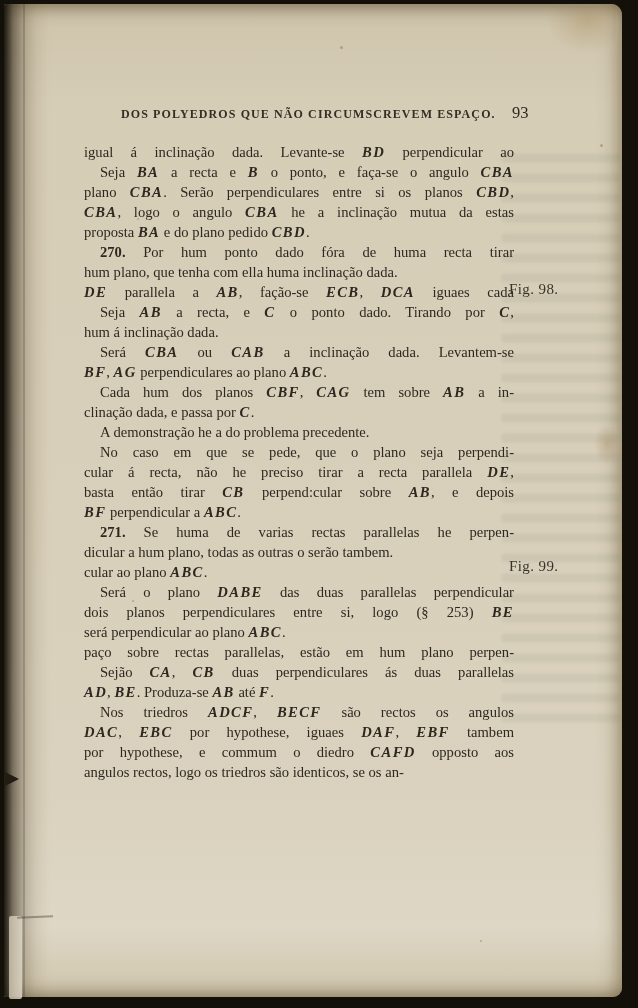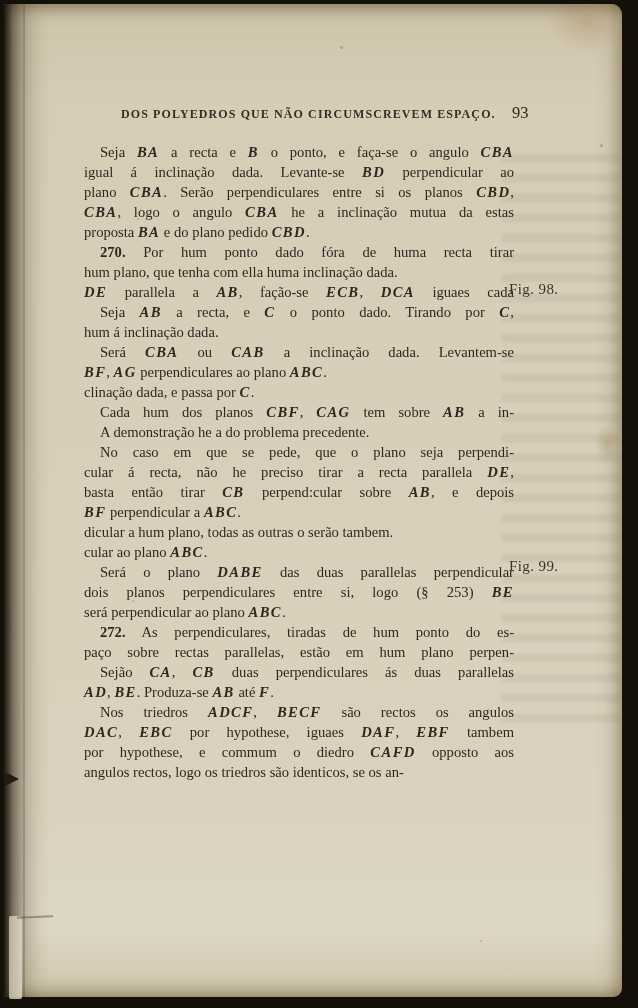--- a/index.html
+++ b/index.html
@@ -66,65 +66,65 @@
     <div class="ghost"></div>
     <div class="sliver"></div>
     <div class="crease-mark"></div>
     <div class="arrow-mark"></div>
 
     <div class="running-title">DOS POLYEDROS QUE NÃO CIRCUMSCREVEM ESPAÇO.</div>
     <div class="page-number">93</div>
 
     <div class="textblock">
         <div>
+          <div class="line"><span>igual á inclinação dada. Levante-se </span><span class="m">BD</span><span> perpendicular ao</span></div>
           <div class="line first"><span>Seja </span><span class="m">BA</span><span> a recta e </span><span class="m">B</span><span> o ponto, e faça-se o angulo </span><span class="m">CBA</span></div>
-          <div class="line"><span>igual á inclinação dada. Levante-se </span><span class="m">BD</span><span> perpendicular ao</span></div>
           <div class="line"><span>plano </span><span class="m">CBA</span><span>. Serão perpendiculares entre si os planos </span><span class="m">CBD</span><span>,</span></div>
           <div class="line"><span class="m">CBA</span><span>, logo o angulo </span><span class="m">CBA</span><span> he a inclinação mutua da estas</span></div>
           <div class="line last"><span>proposta </span><span class="m">BA</span><span> e do plano pedido </span><span class="m">CBD</span><span>.</span></div>
         </div>
         <div>
           <div class="line first"><span class="b">270.</span><span> Por hum ponto dado fóra de huma recta tirar</span></div>
           <div class="line last"><span>hum plano, que tenha com ella huma inclinação dada.</span></div>
         </div>
         <div>
           <div class="line"><span class="m">DE</span><span> parallela a </span><span class="m">AB</span><span>, fação-se </span><span class="m">ECB</span><span>, </span><span class="m">DCA</span><span> iguaes cada</span></div>
           <div class="line first"><span>Seja </span><span class="m">AB</span><span> a recta, e </span><span class="m">C</span><span> o ponto dado. Tirando por </span><span class="m">C</span><span>,</span></div>
           <div class="line last"><span>hum á inclinação dada.</span></div>
         </div>
         <div>
           <div class="line first"><span>Será </span><span class="m">CBA</span><span> ou </span><span class="m">CAB</span><span> a inclinação dada. Levantem-se</span></div>
           <div class="line last"><span class="m">BF</span><span>, </span><span class="m">AG</span><span> perpendiculares ao plano </span><span class="m">ABC</span><span>.</span></div>
         </div>
         <div>
+          <div class="line first"><span>Cada hum dos planos </span><span class="m">CBF</span><span>, </span><span class="m">CAG</span><span> tem sobre </span><span class="m">AB</span><span> a in-</span></div>
           <div class="line last"><span>clinação dada, e passa por </span><span class="m">C</span><span>.</span></div>
-          <div class="line first"><span>Cada hum dos planos </span><span class="m">CBF</span><span>, </span><span class="m">CAG</span><span> tem sobre </span><span class="m">AB</span><span> a in-</span></div>
         </div>
         <div>
           <div class="line first last"><span>A demonstração he a do problema precedente.</span></div>
         </div>
         <div>
           <div class="line first"><span>No caso em que se pede, que o plano seja perpendi-</span></div>
           <div class="line"><span>cular á recta, não he preciso tirar a recta parallela </span><span class="m">DE</span><span>,</span></div>
           <div class="line"><span>basta então tirar </span><span class="m">CB</span><span> perpend:cular sobre </span><span class="m">AB</span><span>, e depois</span></div>
           <div class="line last"><span class="m">BF</span><span> perpendicular a </span><span class="m">ABC</span><span>.</span></div>
         </div>
         <div>
+          <div class="line first"><span class="b">271.</span><span> Se huma de varias rectas parallelas he perpen-</span></div>
           <div class="line last"><span>dicular a hum plano, todas as outras o serão tambem.</span></div>
         </div>
         <div>
           <div class="line last"><span>cular ao plano </span><span class="m">ABC</span><span>.</span></div>
         </div>
         <div>
           <div class="line first"><span>Será o plano </span><span class="m">DABE</span><span> das duas parallelas perpendicular</span></div>
           <div class="line"><span>dois planos perpendiculares entre si, logo (§ 253) </span><span class="m">BE</span></div>
           <div class="line last"><span>será perpendicular ao plano </span><span class="m">ABC</span><span>.</span></div>
         </div>
         <div>
-          <div class="line first"><span class="b">272.</span><span> As perpendiculares, tiradas de hum ponto do es-</span></div>
           <div class="line"><span>paço sobre rectas parallelas, estão em hum plano perpen-</span></div>
         </div>
         <div>
           <div class="line first"><span>Sejão </span><span class="m">CA</span><span>, </span><span class="m">CB</span><span> duas perpendiculares ás duas parallelas</span></div>
           <div class="line last"><span class="m">AD</span><span>, </span><span class="m">BE</span><span>. Produza-se </span><span class="m">AB</span><span> até </span><span class="m">F</span><span>.</span></div>
         </div>
         <div>
           <div class="line first"><span>Nos triedros </span><span class="m">ADCF</span><span>, </span><span class="m">BECF</span><span> são rectos os angulos</span></div>
           <div class="line"><span class="m">DAC</span><span>, </span><span class="m">EBC</span><span> por hypothese, iguaes </span><span class="m">DAF</span><span>, </span><span class="m">EBF</span><span> tambem</span></div>
           <div class="line"><span>por hypothese, e commum o diedro </span><span class="m">CAFD</span><span> opposto aos</span></div>

